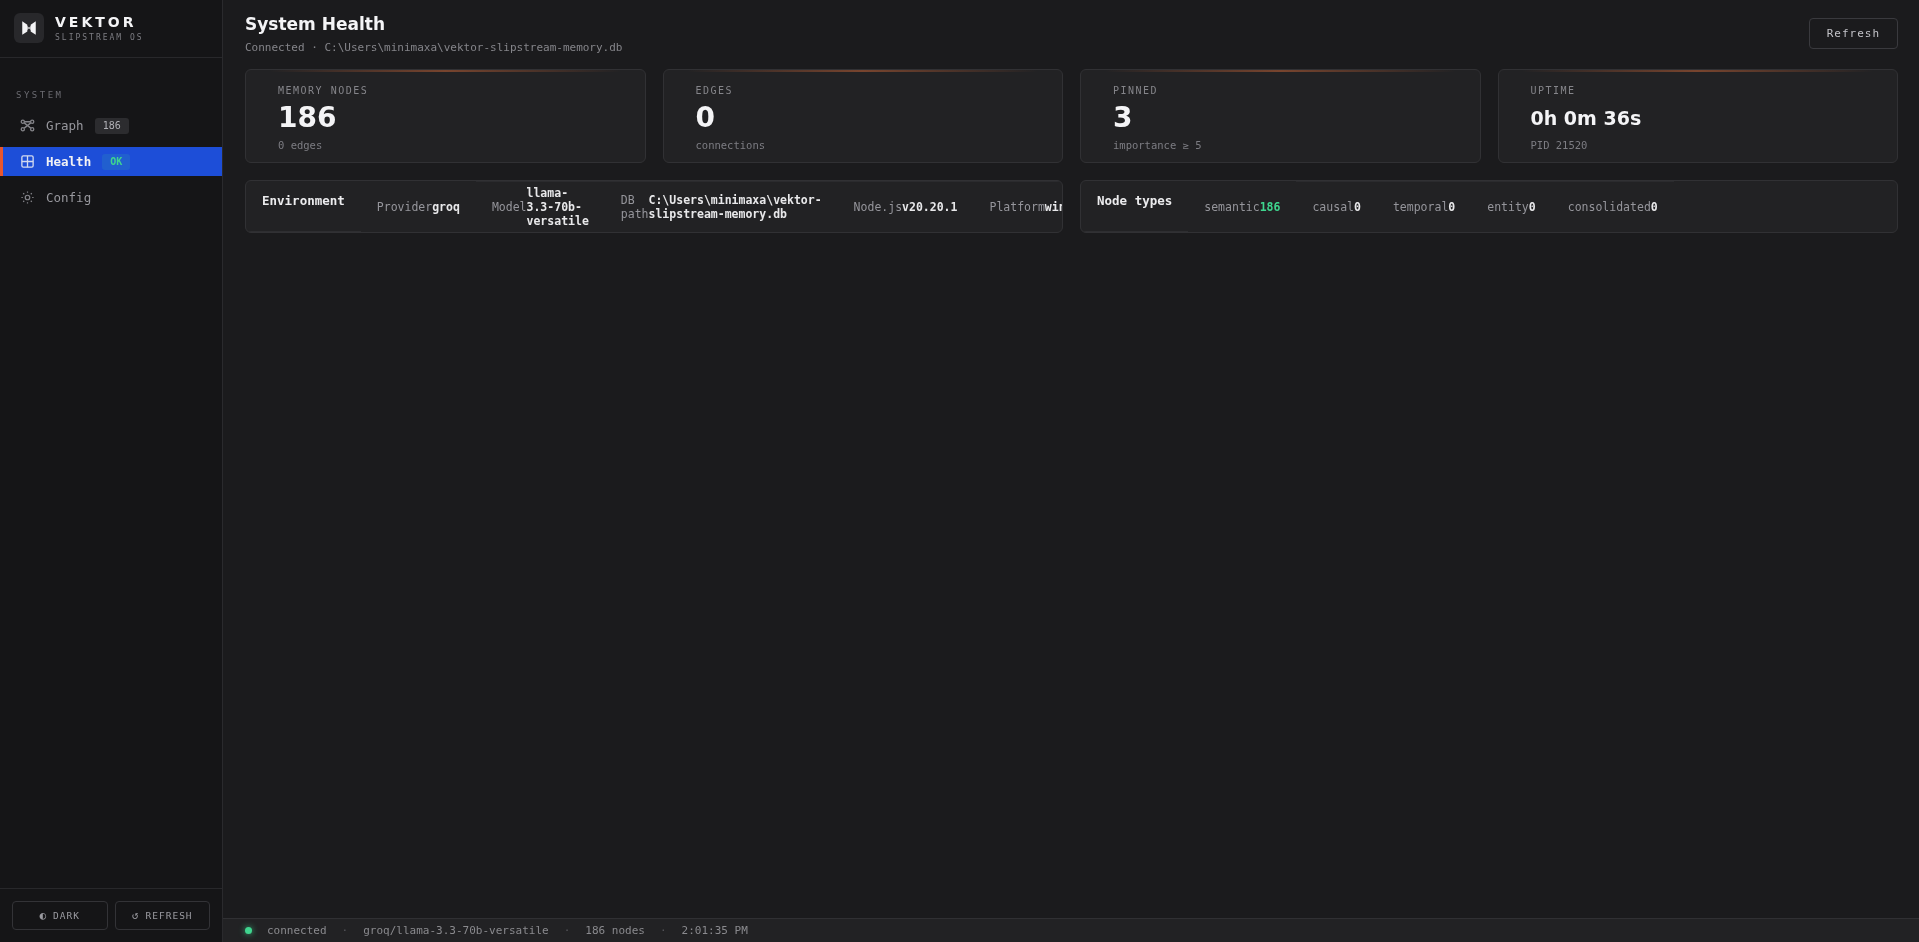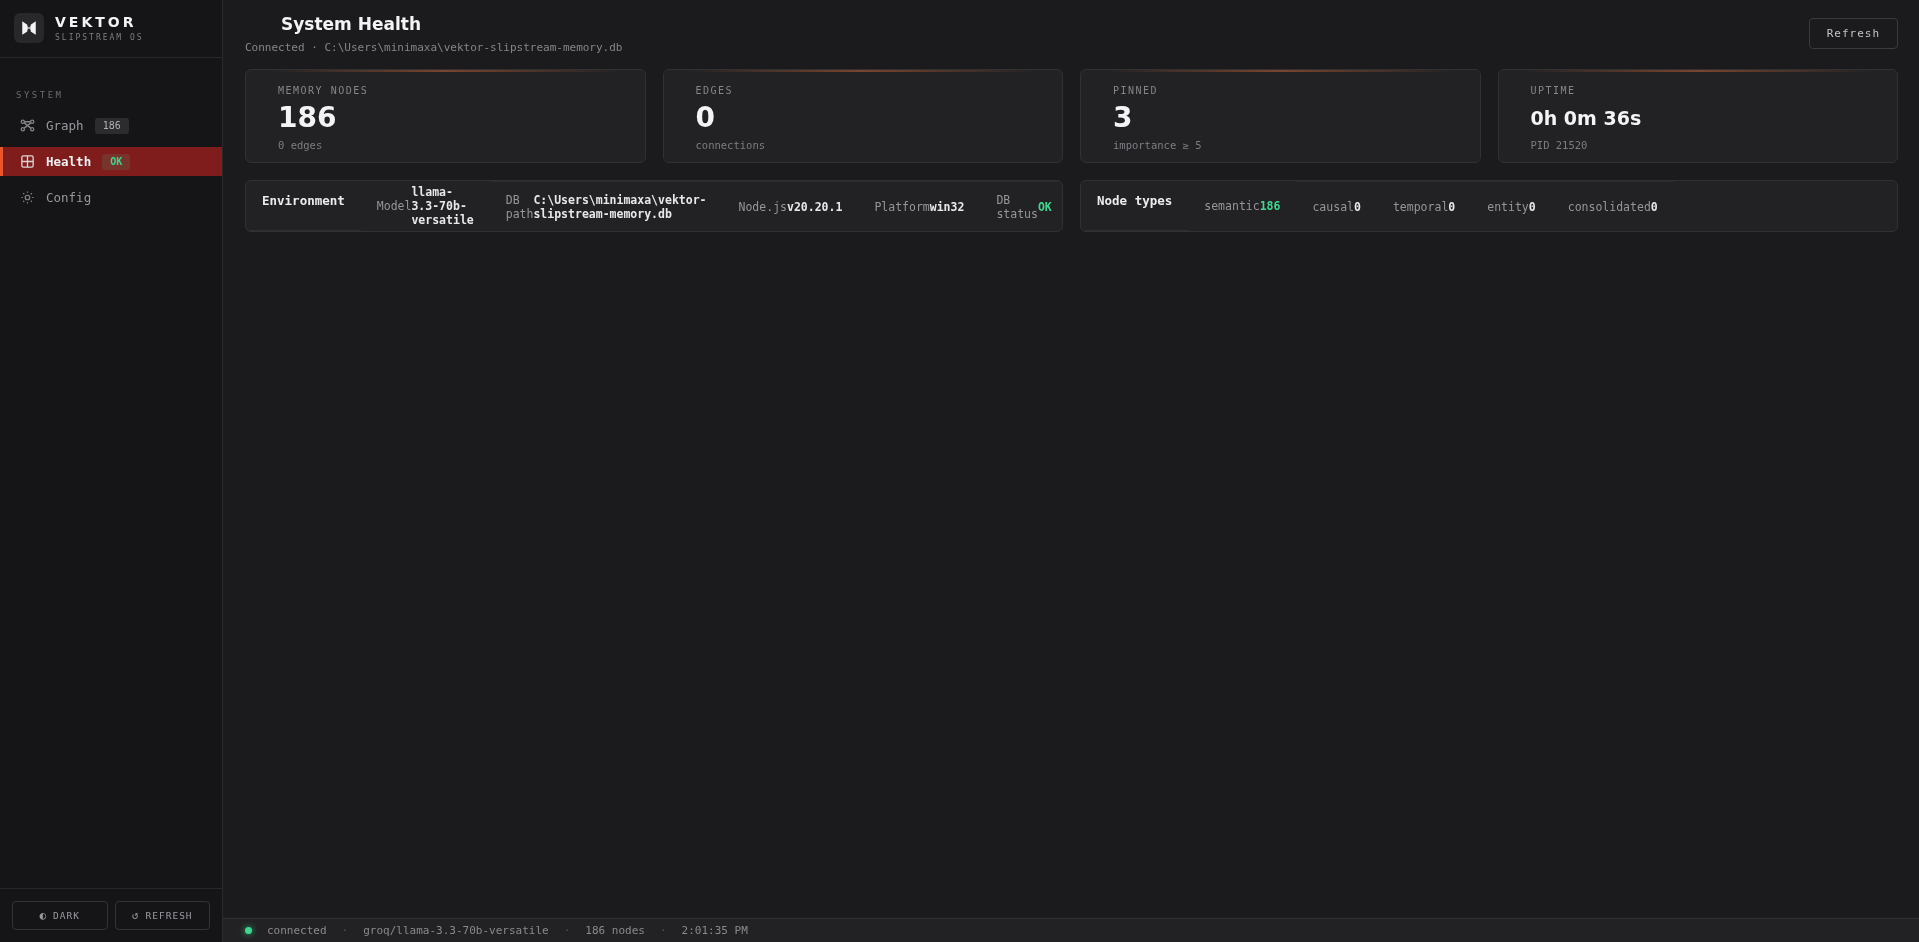--- a/index.html
+++ b/index.html
@@ -39,21 +39,21 @@
     padding:0 16px; margin:32px 0 11px 0;
   }
   .nav-item {
     height:29px; display:flex; align-items:center; gap:11px;
     padding-left:16px; margin-bottom:7px;
     font-size:12.5px; color:#97979d; cursor:pointer;
     border-left:3px solid transparent;
   }
   .nav-item .nav-icon { width:16px; height:16px; display:inline-flex; align-items:center; justify-content:center; opacity:.85; }
   .nav-item.active {
-    background:#7f1d1d; color:#f2f2f4; font-weight:bold;
+    background:#1d4ed8; color:#f2f2f4; font-weight:bold;
     border-left:3px solid #e8562e;
   }
   .badge {
     font-size:10px; background:#2c2c2f; color:#b0b0b5;
     padding:2px 8px; border-radius:3px; line-height:12px;
   }
   .badge.ok { background:rgba(61,214,143,.13); color:#3fd68f; }
   .sidebar-footer {
     margin-top:auto;
     border-top:1px solid #28282b;
@@ -68,21 +68,21 @@
   .side-btn .btn-icon { font-size:11px; }
 
   
   .main { flex:1; position:relative; display:flex; flex-direction:column; }
   .main-header {
     display:flex; align-items:flex-start;
     padding:14px 21px 13px 22px;
   }
   .page-title {
     font-family:"DejaVu Sans", sans-serif;
-    font-weight:bold; font-size:17px; color:#f4f4f6;margin-left:36px;
+    font-weight:bold; font-size:17px; color:#f4f4f6;
   }
   .page-subtitle { font-size:11px; color:#85858a; margin-top:7px; }
   .refresh-btn {
     margin-left:auto; margin-top:4px;
     background:transparent; border:1px solid #3a3a3e; border-radius:4px;
     color:#c2c2c7; font-family:"DejaVu Sans Mono", monospace;
     font-size:11px; letter-spacing:1px; padding:8px 17px; cursor:pointer;
   }
 
   .stats-row {
@@ -241,20 +241,24 @@
       <div class="stat-value small">0h 0m 36s</div>
       <div class="stat-sub">PID 21520</div>
     </div>
   </div>
 
   <div class="panels-row">
 
     <div class="panel">
       <div class="panel-title">Environment</div>
       <div class="prow">
+        <span class="pkey">Provider</span>
+        <span class="pval">groq</span>
+      </div>
+      <div class="prow">
         <span class="pkey">Model</span>
         <span class="pval">llama-3.3-70b-versatile</span>
       </div>
       <div class="prow">
         <span class="pkey">DB path</span>
         <span class="pval">C:\Users\minimaxa\vektor-slipstream-memory.db</span>
       </div>
       <div class="prow">
         <span class="pkey">Node.js</span>
         <span class="pval">v20.20.1</span>

